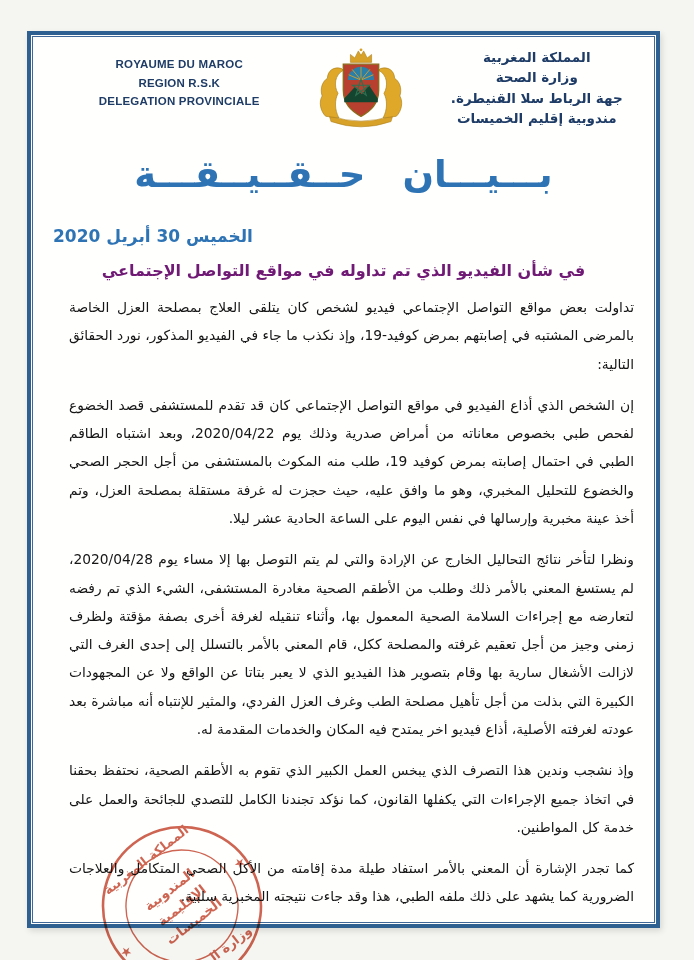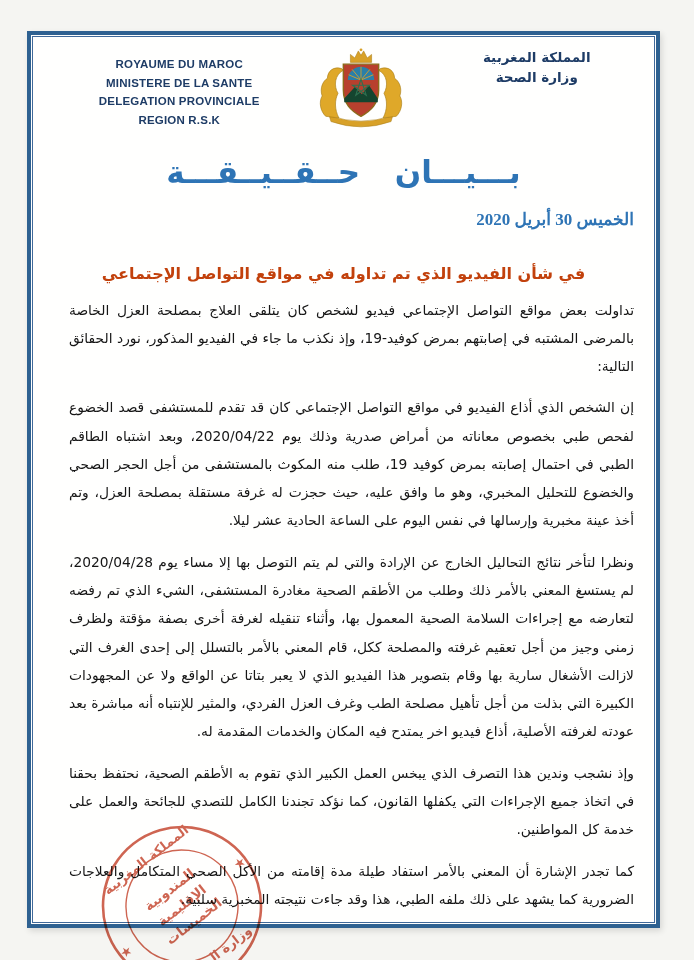--- a/index.html
+++ b/index.html
@@ -24,48 +24,47 @@
     font-family:"Liberation Sans",sans-serif;font-weight:bold;
     font-size:11.5px;line-height:1.62;color:#1e3c66;letter-spacing:.2px;
   }
   .hdr-fr div{white-space:nowrap;}
   .emblem{width:106px;height:82px;margin-top:2px;flex:0 0 auto;}
   .hdr-ar{
     width:210px;margin-top:2px;text-align:center;direction:rtl;
     font-weight:bold;font-size:13.5px;line-height:1.5;color:#1e3c66;
   }
   .title{
-    text-align:center;color:#2e74b5;font-weight:bold;font-size:31px;
+    text-align:center;color:#2e74b5;font-weight:bold;font-size:37px;
     margin-top:24px;direction:rtl;word-spacing:24px;
   }
-  .date{text-align:right;color:#2e74b5;font-weight:bold;font-size:17px;margin-top:19px;direction:rtl;font-family:Liberation Serif, serif;}
-  .subtitle{text-align:center;color:#c2410c;font-weight:bold;font-size:16px;margin-top:34px;direction:rtl;}
+  .date{text-align:left;color:#2e74b5;font-weight:bold;font-size:17px;margin-top:30px;direction:rtl;}
+  .subtitle{text-align:center;color:#701a75;font-weight:bold;font-size:16px;margin-top:15px;direction:rtl;}
   .body-text{margin-top:13px;direction:rtl;margin-left:16px;}
   .body-text p{
     margin:0 0 13px 0;font-size:13.8px;color:#161616;
     line-height:2.05;text-align:justify;
   }
   .stamp{
     position:absolute;left:96px;top:820px;width:172px;height:172px;
     transform:rotate(-38deg);opacity:.88;mix-blend-mode:multiply;z-index:5;
   }
   .stamp text{font-family:"DejaVu Sans",sans-serif;}
 </style>
 </head>
 <body>
 
 <div class="doc-frame">
   <div class="doc-inner">
 
     <div class="header">
       <div class="hdr-fr">
         <div>ROYAUME DU MAROC</div>
-        <div>MINISTERE DE LA SANTE</div>
+        <div>REGION R.S.K</div>
         <div>DELEGATION PROVINCIALE</div>
-        <div>REGION R.S.K</div>
       </div>
 
       <svg class="emblem" viewBox="0 0 120 92" aria-hidden="true">
 
         <path d="M24,77 Q60,90 96,77 L94,84 Q60,96 26,84 Z" fill="#d8a128" stroke="#a87c14" stroke-width="0.6"></path>
 
         <path d="M38,24 C29,21 22,27 22,35 C17,38 13,46 16,55 C12,62 14,72 20,78 L35,80 C30,70 30,60 34,52 C29,44 30,31 40,26 Z" fill="#dfa829" stroke="#a87c14" stroke-width="0.7"></path>
 
         <path transform="translate(120,0) scale(-1,1)" d="M38,24 C29,21 22,27 22,35 C17,38 13,46 16,55 C12,62 14,72 20,78 L35,80 C30,70 30,60 34,52 C29,44 30,31 40,26 Z" fill="#dfa829" stroke="#a87c14" stroke-width="0.7"></path>
 
@@ -78,20 +77,22 @@
         <path d="M60,22 L60,37 M50,25 L60,37 M70,25 L60,37 M46,31 L60,37 M74,31 L60,37" stroke="#d8a128" stroke-width="1" fill="none"></path>
 
         <path d="M41,58 L53,45 L61,53 L69,43 L79,58 L79,62 L41,62 Z" fill="#14452f"></path>
 
         <path d="M60,36 L65.9,54.1 L50.5,42.9 L69.5,42.9 L54.1,54.1 Z" fill="none" stroke="#2f7050" stroke-width="1.3"></path>
       </svg>
 
       <div class="hdr-ar">
         <div>المملكة المغربية</div>
         <div>وزارة الصحة</div>
+        <div>جهة الرباط سلا القنيطرة.</div>
+        <div>مندوبية إقليم الخميسات</div>
       </div>
     </div>
 
     <div class="title">بـــيـــان حــقــيــقـــة</div>
     <div class="date">الخميس 30 أبريل 2020</div>
     <div class="subtitle">في شأن الفيديو الذي تم تداوله في مواقع التواصل الإجتماعي</div>
 
     <div class="body-text">
       <p>تداولت بعض مواقع التواصل الإجتماعي فيديو لشخص كان يتلقى العلاج بمصلحة العزل الخاصة بالمرضى المشتبه في إصابتهم بمرض كوفيد-19، وإذ نكذب ما جاء في الفيديو المذكور، نورد الحقائق التالية:</p>
       <p>إن الشخص الذي أذاع الفيديو في مواقع التواصل الإجتماعي كان قد تقدم للمستشفى قصد الخضوع لفحص طبي بخصوص معاناته من أمراض صدرية وذلك يوم 2020/04/22، وبعد اشتباه الطاقم الطبي في احتمال إصابته بمرض كوفيد 19، طلب منه المكوث بالمستشفى من أجل الحجر الصحي والخضوع للتحليل المخبري، وهو ما وافق عليه، حيث حجزت له غرفة مستقلة بمصلحة العزل، وتم أخذ عينة مخبرية وإرسالها في نفس اليوم على الساعة الحادية عشر ليلا.</p>

